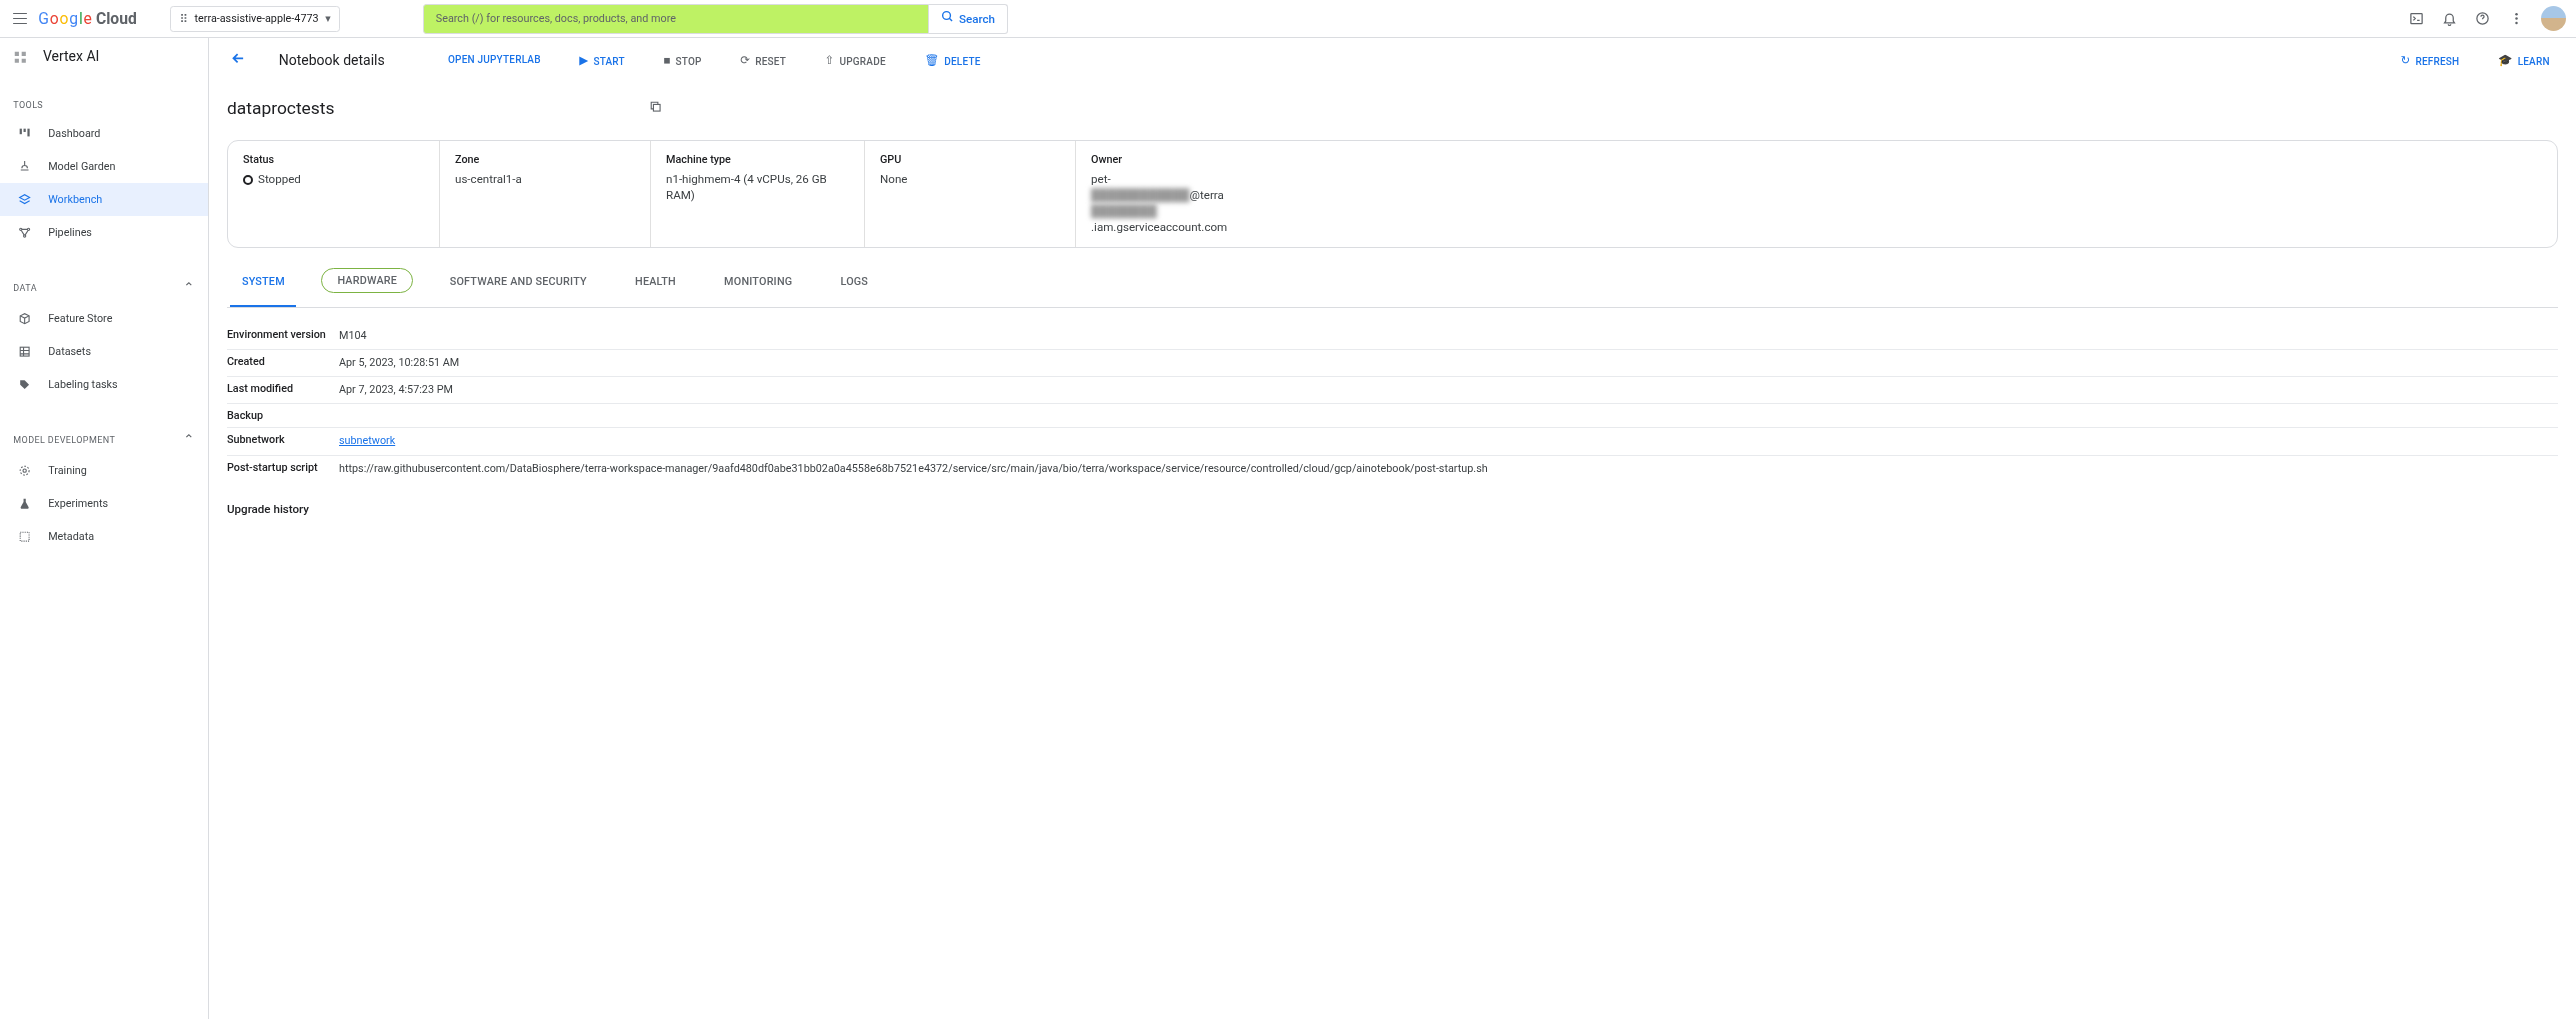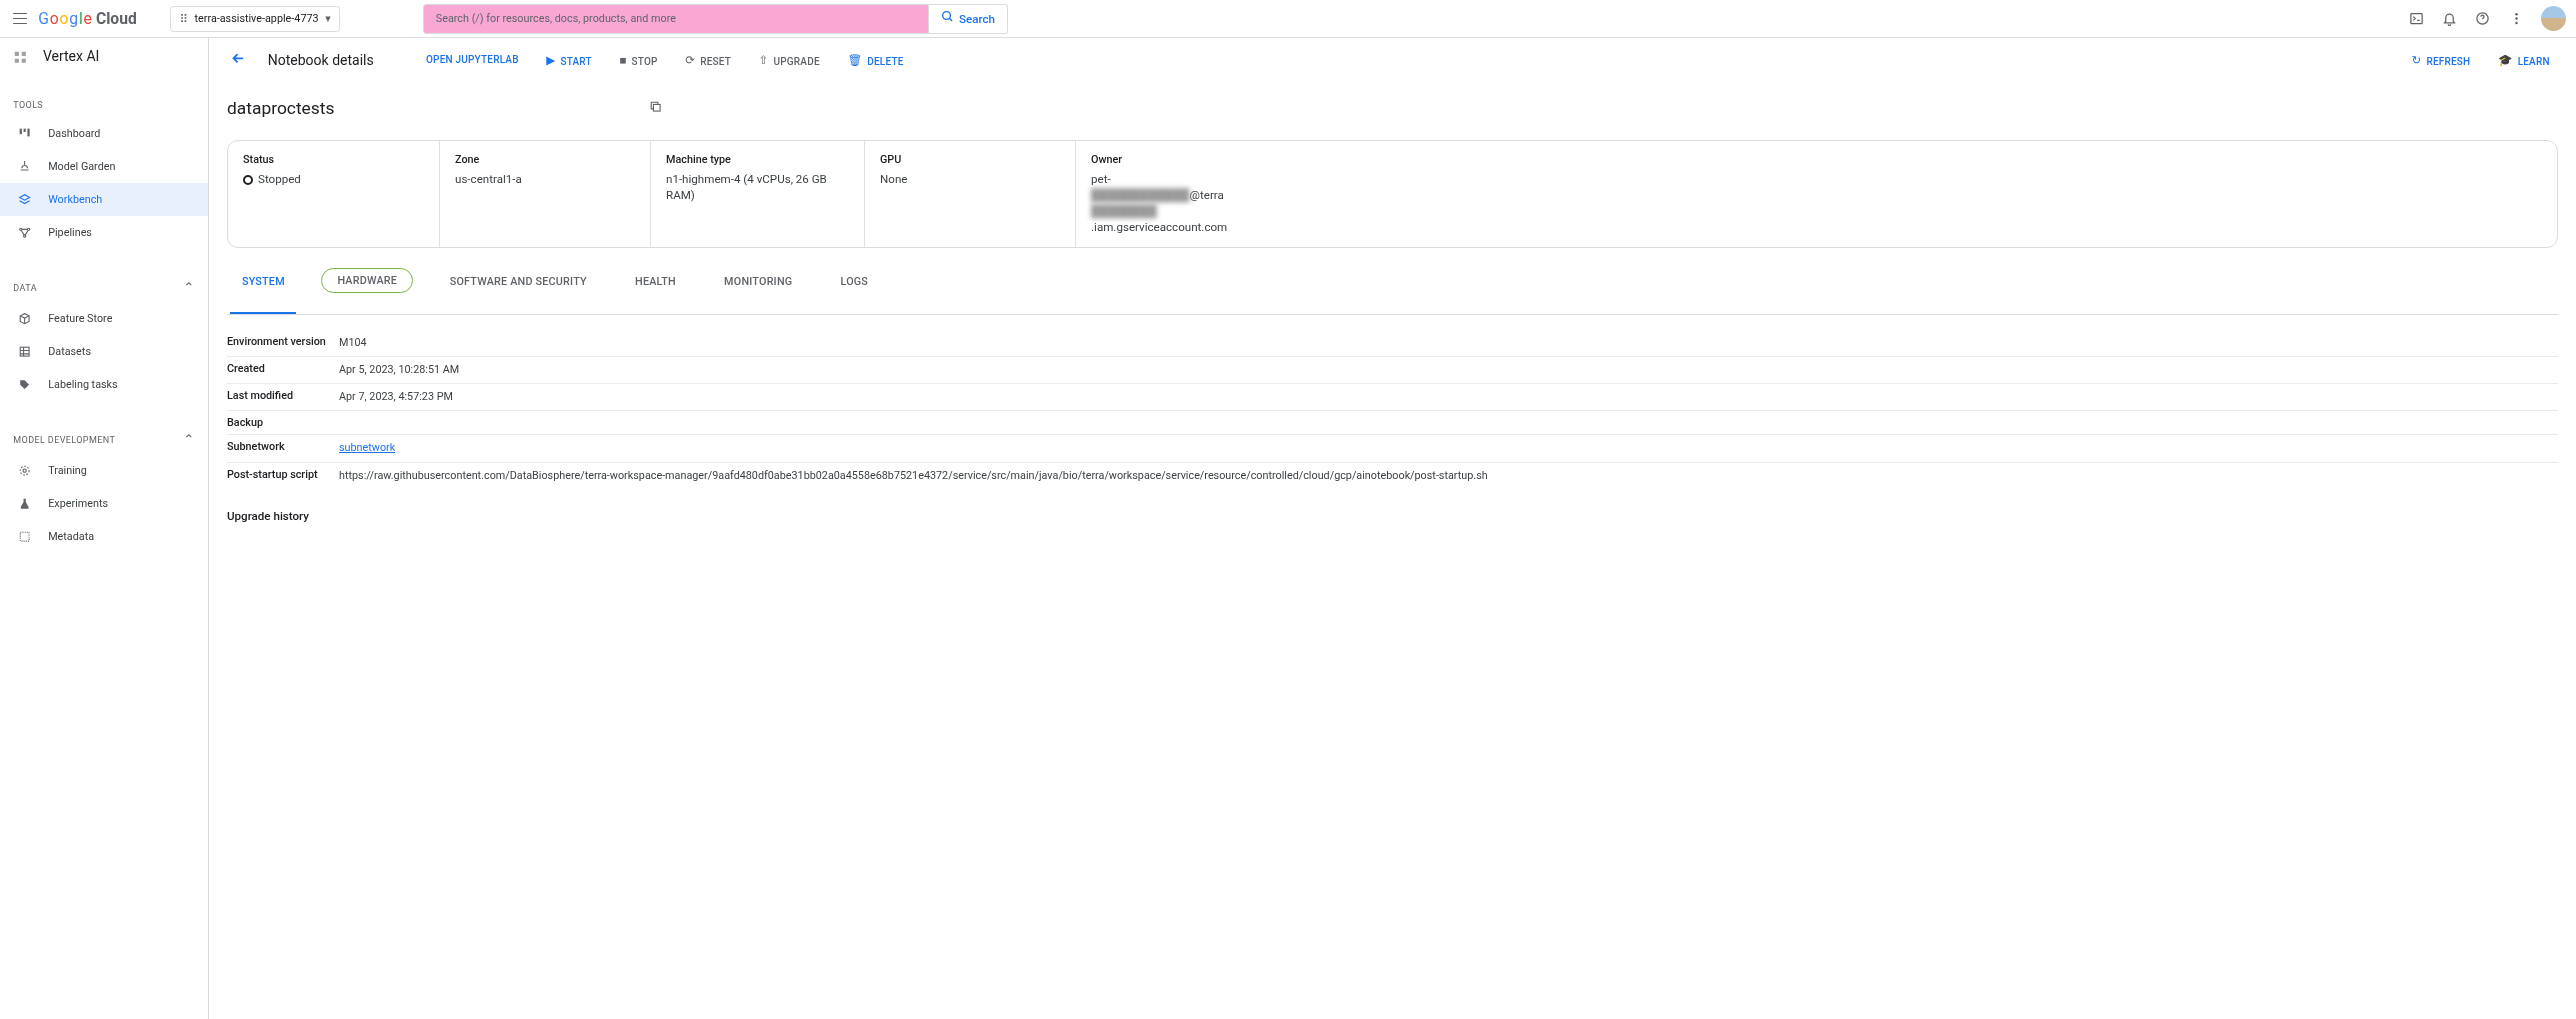--- a/index.html
+++ b/index.html
@@ -10,21 +10,21 @@
   .hamburger { width: 20px; height: 20px; display: flex; flex-direction: column; justify-content: center; gap: 3.3px; cursor: pointer; padding: 3.3px; }
   .hamburger span { display: block; height: 1.7px; background: #5f6368; border-radius: 0.8px; }
   .gc-logo { display: flex; align-items: center; gap: 0.8px; font-size: 15.7px; font-weight: 400; }
   .gc-logo .g-blue { color: #4285F4; } .gc-logo .g-red { color: #EA4335; }
   .gc-logo .g-yellow { color: #FBBC05; } .gc-logo .g-green { color: #34A853; }
   .gc-logo .cloud { color: #5f6368; margin-left: 3.3px; font-weight: 700; }
   .project-picker { display: flex; align-items: center; gap: 6.6px; border: 0.8px solid #dadce0; border-radius: 3.3px; padding: 5px 8.3px; margin-left: 25px; cursor: pointer; background: #fff; }
   .pp-icon { font-size: 11.6px; color: #5f6368; }
   .pp-caret { color: #5f6368; }
   .search-wrap { display: flex; margin-left: 75px; }
-  .search-box { display: flex; align-items: center; border: 0.8px solid #dadce0; background: #f9a8d4; border-radius: 3.3px 0 0 3.3px; width: 506px; height: 30px; padding: 0 11.6px; color: #5f6368; }
+  .search-box { display: flex; align-items: center; border: 0.8px solid #dadce0; background: #bef264; border-radius: 3.3px 0 0 3.3px; width: 506px; height: 30px; padding: 0 11.6px; color: #5f6368; }
   .search-btn { display: flex; align-items: center; gap: 5px; border: 0.8px solid #dadce0; border-left: none; border-radius: 0 3.3px 3.3px 0; padding: 0 11.6px; height: 30px; color: #1a73e8; background: #fff; cursor: pointer; font-weight: 500; font-size: 11.6px;}
   .top-spacer { flex: 1; }
   .top-icons { display: flex; gap: 16.6px; align-items: center; color: #5f6368; }
   .top-icons .ticon { width: 16.6px; height: 16.6px; display:flex; align-items:center; justify-content:center; cursor:pointer; font-size:15px;}
   .avatar { width: 25px; height: 25px; border-radius: 50%; background: linear-gradient(#a7c7e7 50%, #d2b48c 50%); cursor:pointer; }
   
   
   .layout { display: flex; height: calc(100vh - 38px); }
   
   
@@ -34,21 +34,21 @@
   .sb-section { padding: 6.6px 0; }
   .sb-section-title { display: flex; align-items: center; justify-content: space-between; padding: 6.6px 13.3px; font-size: 9px; color: #5f6368; letter-spacing: 0.4px; cursor:pointer;margin-top:11px;}
   .sb-item { display: flex; align-items: center; gap: 15px; padding: 8.3px 13.3px 8.3px 16.6px; font-size: 10.8px; color: #3c4043; cursor: pointer; }
   .sb-item.active { background: #e8f0fe; color: #1a73e8; }
   .sb-item.active .sb-icon { color: #1a73e8; }
   .sb-icon { width: 16.6px; height: 16.6px; color: #5f6368; display:inline-flex; align-items:center; justify-content:center; font-size:13.3px;}
   .chev { font-size: 13.3px; color:#5f6368;}
   
   
   .main { flex: 1; overflow-y: auto; }
-  .action-bar { display: flex; align-items: center; gap: 11px; padding: 8.3px 18px; }
+  .action-bar { display: flex; align-items: center; gap: 22px; padding: 8.3px 18px; }
   .back-btn { color: #1a73e8; font-size: 16.6px; cursor:pointer; padding: 3.3px;}
   .page-title { font-size: 14px; color: #202124; margin-left: 6.6px; margin-right: 33px; }
   .ab-link { color: #1a73e8; font-size: 10px; font-weight: 500; letter-spacing: 0.2px; padding: 5px 8.3px; cursor:pointer; display:flex; align-items:flex-end; gap:5px;}
   .ab-link .aicon { font-size:11.6px; display:inline-flex;}
   .ab-link.muted { color:#5f6368; }
   .ab-spacer { flex: 1; }
   
   .content { padding: 8.3px 18px 25px 18px; }
   .nb-name-row { display:flex; align-items:center; gap: 315px; margin-bottom: 13.3px;}
   .nb-name { font-size: 17.4px; font-weight: 400; padding: 8.3px 0;}
@@ -63,21 +63,21 @@
   .info-cell.c4 { flex: 0 0 211px; }
   .info-cell.c5 { flex: 1; }
   .info-label { font-size: 10.8px; font-weight: 500; margin-bottom: 5px; color:#202124;}
   .info-val { font-size: 11.6px; color: #3c4043; line-height: 1.4; word-break: break-word;}
   .status-dot { display:inline-block; width:10px; height:10px; border:2.5px solid #202124; border-radius:50%; margin-right:5px; vertical-align:middle;}
   .blur { filter: blur(2.5px); color:#999; user-select:none;}
   
   .tabs { display: flex; border-bottom: 0.8px solid #dadce0; margin-top: 16.6px; gap: 25px; padding: 0 3.3px;}
   .tab { padding: 10px 11.6px; font-size: 10.8px; font-weight: 500; color: #5f6368; letter-spacing: 0.2px; cursor:pointer; border-bottom: 2.5px solid transparent; position:relative;}
   .tab.active { color: #1a73e8; border-bottom-color: #1a73e8; }
-  .tab.highlighted { border: 1.7px solid #7cb342; border-radius: 15px; padding: 5px 15px; margin-top:3.3px; margin-bottom:21px;}
+  .tab.highlighted { border: 1.7px solid #7cb342; border-radius: 15px; padding: 5px 15px; margin-top:3.3px; margin-bottom:14px;}
   
   .kv-table { margin-top: 15px; width: 100%; }
   .kv-row { display: flex; padding: 5px 0; border-bottom: 0.8px solid #e8eaed; font-size: 10.8px;}
   .kv-row:last-child { border-bottom: none;}
   .kv-key { flex: 0 0 112px; font-weight: 500; color:#202124; padding-right:5px;}
   .kv-val { flex: 1; color: #3c4043; word-break: break-all; line-height:1.5;}
   .kv-val a { color: #1a73e8; text-decoration: underline; }
   
   .upg-title { font-size: 11.6px; font-weight: 500; margin-top: 20px; }
 </style>

